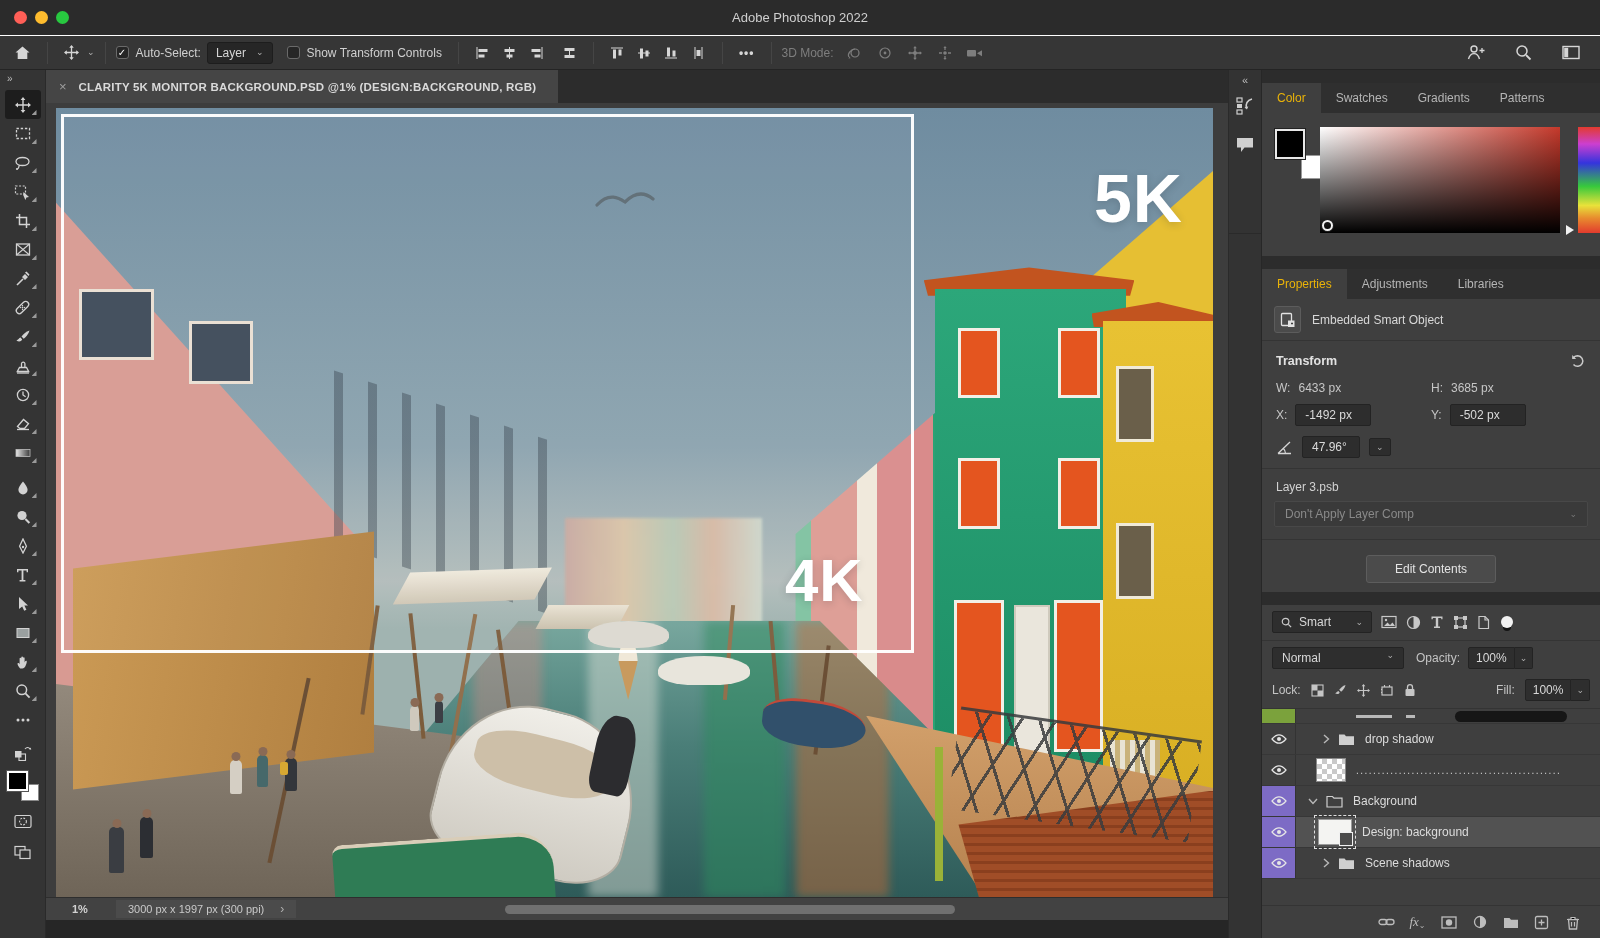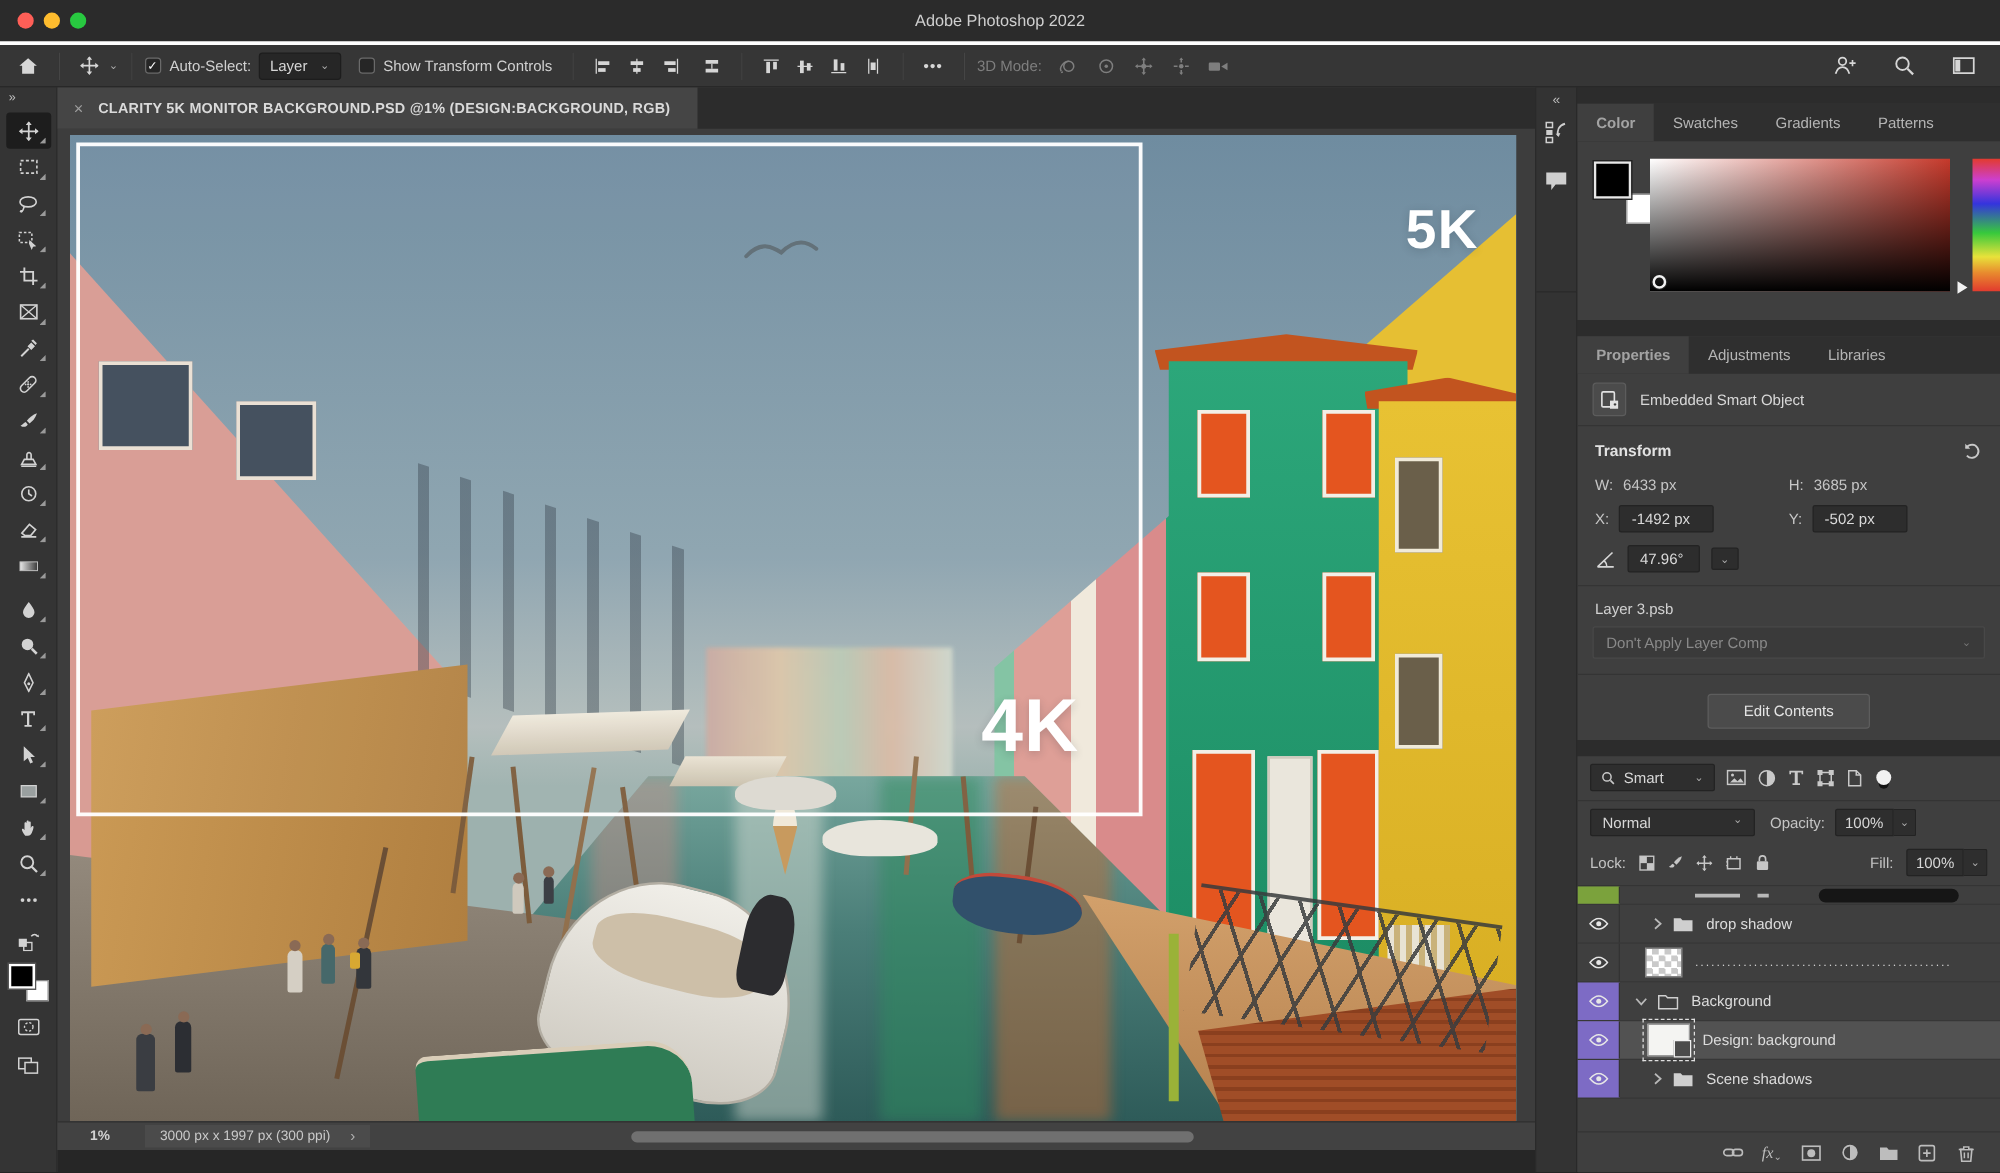--- a/index.html
+++ b/index.html
@@ -2,21 +2,21 @@
 <html><head>
 <meta charset="utf-8">
 <style>
   * { margin:0; padding:0; box-sizing:border-box; }
   html,body { background:#191919; }
   body { font-family:"Liberation Sans", sans-serif; -webkit-font-smoothing:antialiased; }
   #app { position:relative; width:1600px; height:938px; background:#2e2e2e; overflow:hidden; color:#d6d6d6; }
   svg { display:block; }
 
   
-  .titlebar { position:absolute; left:0; top:0; right:0; height:36px; background:#2b2b2b; border-bottom:3px solid #ffffff; display:flex; align-items:center; }
+  .titlebar { position:absolute; left:0; top:0; right:0; height:36px; background:#2b2b2b; border-bottom:1px solid #ffffff; display:flex; align-items:center; }
   .tl-group { display:flex; gap:8px; margin-left:14px; }
   .tl { width:13px; height:13px; border-radius:50%; }
   .tl.red{ background:#ff5f57;} .tl.yellow{ background:#febc2e;} .tl.green{ background:#28c840;}
   .win-title { position:absolute; left:0; right:0; text-align:center; font-size:13px; color:#cfcfcf; }
 
   
   .optionsbar { position:absolute; left:0; top:36px; right:0; height:34px; background:#363636; border-bottom:1px solid #242424; display:flex; align-items:center; font-size:12px; color:#d0d0d0; }
   .opt-sep { width:1px; height:22px; background:#272727; border-right:1px solid #454545; margin:0 10px; }
   .opt-icon { display:flex; align-items:center; justify-content:center; color:#d6d6d6; padding:0 6px; }
   .opt-icon.dim { color:#7e7e7e; }
@@ -129,35 +129,35 @@
   .p1 { left:4.6%; bottom:3%; width:15px; height:46px; background:#3a3d42; }
   .p2 { left:7.3%; bottom:5%; width:13px; height:41px; background:#2c2e33; }
   .p3 { left:15%; bottom:13%; width:12px; height:34px; background:#d5cfc4; }
   .p4 { left:17.4%; bottom:14%; width:11px; height:32px; background:#46686a; }
   .p5 { left:19.8%; bottom:13.5%; width:12px; height:33px; background:#33363b; }
   .p5::after { content:""; position:absolute; left:-5px; top:4px; width:8px; height:13px; background:#d7a832; border-radius:2px; }
   .p6 { left:30.6%; bottom:21%; width:9px; height:25px; background:#cfc9bd; }
   .p7 { left:32.8%; bottom:22%; width:8px; height:22px; background:#3c3f45; }
   .seagull { left:46.5%; top:10%; }
   .rect4k { left:.4%; top:.7%; width:73.8%; height:68.4%; border:3px solid rgba(255,255,255,.96); background:rgba(252,252,255,.045); }
-  .label5k { right:2.6%; top:6.5%; font-size:44px; font-weight:800; color:#fff; letter-spacing:1px; text-shadow:0 2px 8px rgba(30,40,50,.2);text-align:right; }
+  .label5k { right:2.6%; top:6.5%; font-size:68px; font-weight:800; color:#fff; letter-spacing:1px; text-shadow:0 2px 8px rgba(30,40,50,.2);text-align:right; }
   .label4k { left:63%; top:55.5%; font-size:60px; font-weight:800; color:#fff; letter-spacing:1px; text-shadow:0 2px 8px rgba(30,40,50,.2); }
 
   
   .collapsed { width:34px; flex:none; background:#333333; border-left:1px solid #2a2a2a; border-right:1px solid #272727; display:flex; flex-direction:column; align-items:center; }
   .collapse-arrow { color:#bdbdbd; font-size:11px; margin:4px 0 10px; }
   .collapsed .cicon { color:#cfcfcf; margin-bottom:20px; }
   .collapsed .cdiv { width:100%; height:1px; background:#2a2a2a; margin-top:60px; }
 
   
   .panels { width:338px; flex:none; background:#2c2c2c; display:flex; flex-direction:column; font-size:12px; }
   .panel { background:#3f3f3f; }
   .ptabs { display:flex; background:#2f2f2f; height:30px; flex:none; }
   .ptab { padding:0 15px; line-height:30px; color:#b5b5b5; white-space:nowrap; }
-  .ptab.active { background:#3f3f3f; color:#a3a3a3; font-weight:bold; }
+  .ptab.active { background:#3f3f3f; color:#eab308; font-weight:normal; }
   .pgap { height:13px; flex:none; }
 
   
   .panel-color { height:173px; position:relative; }
   .color-body { position:relative; height:143px; }
   .cswatch { position:absolute; left:13px; top:16px; width:52px; height:52px; }
   .cswatch .b { position:absolute; right:2px; bottom:2px; width:24px; height:24px; background:#fff; border:1px solid #999; }
   .cswatch .f { position:absolute; left:0; top:0; width:30px; height:30px; background:#000; border:2px solid #e8e8e8; outline:1px solid #222; }
   .color-field { position:absolute; left:58px; top:14px; width:240px; height:106px;
     background:linear-gradient(to top,#000,rgba(0,0,0,0)),linear-gradient(to right,#fff,#c5392b); }

